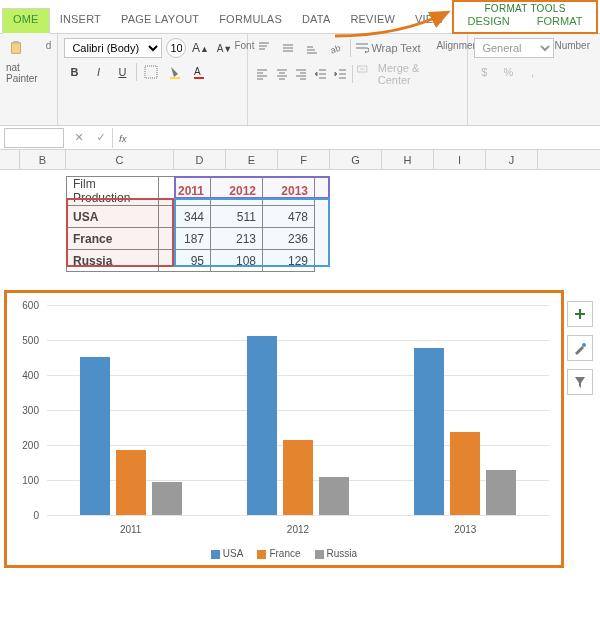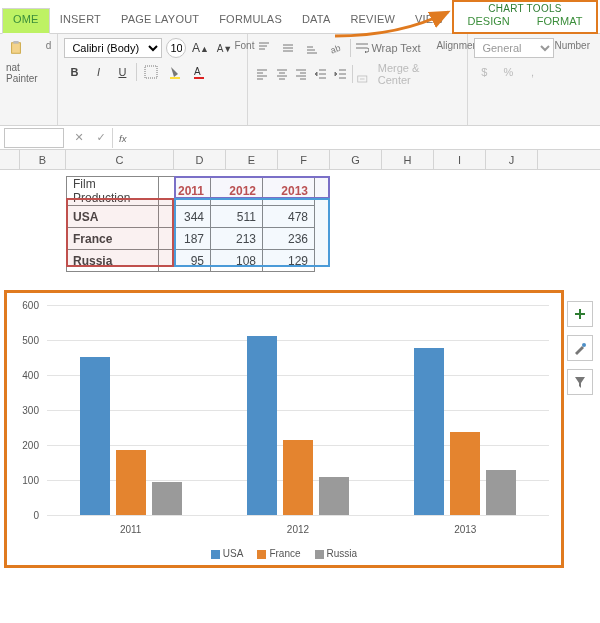--- a/index.html
+++ b/index.html
@@ -82,21 +82,21 @@
 <div class="tabs">
   <div class="tab home">OME</div>
   <div class="tab">INSERT</div>
   <div class="tab">PAGE LAYOUT</div>
   <div class="tab">FORMULAS</div>
   <div class="tab">DATA</div>
   <div class="tab">REVIEW</div>
   <div class="tab">VIEW</div>
 
   <div class="charttools-wrap">
-    <div class="charttools-title">CHART TOOLS</div>
+    <div class="charttools-title">FORMAT TOOLS</div>
     <div class="charttools-sub">
       <span>DESIGN</span>
       <span>FORMAT</span>
     </div>
   </div>
 
   <svg class="arrow-svg" width="130" height="36">
     <defs>
         <marker id="ah" markerWidth="8" markerHeight="8" refX="6" refY="3" orient="auto">
           <path d="M0,0 L7,3 L0,6 Z" fill="#e07a1f"></path>
@@ -251,21 +251,21 @@
             <svg viewBox="0 0 14 14">
               <g stroke="#777" fill="#777">
                 <line x1="5" y1="3" x2="12" y2="3"></line>
                 <line x1="5" y1="7" x2="12" y2="7"></line>
                 <line x1="5" y1="11" x2="12" y2="11"></line>
                 <polygon points="1,5 1,9 3,7"></polygon>
               </g>
             </svg>
           </span>
         <span class="sep"></span>
-        <span style="display:flex;align-items:flex-end;gap:10px;color:#bbb;">
+        <span style="display:flex;align-items:flex-start;gap:10px;color:#bbb;">
             <svg width="14" height="14" viewBox="0 0 14 14">
               <rect x="1" y="3" width="12" height="8" fill="none" stroke="#bbb"></rect>
               <line x1="4" y1="7" x2="10" y2="7" stroke="#bbb"></line>
             </svg>
             <span>Merge &amp; Center</span>
           </span>
       </div>
     </div>
     <div class="rgroup-label">Alignment</div>
   </div>

